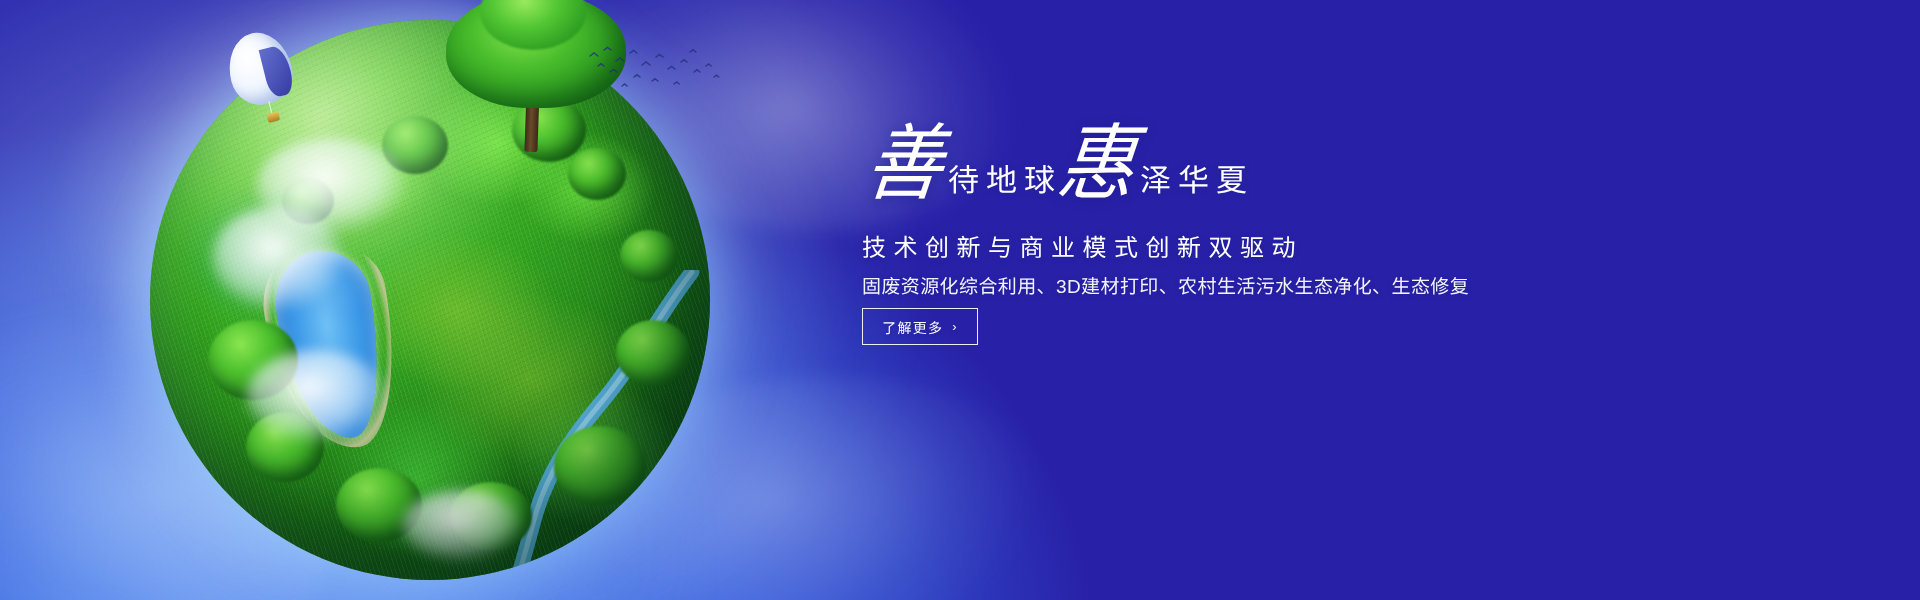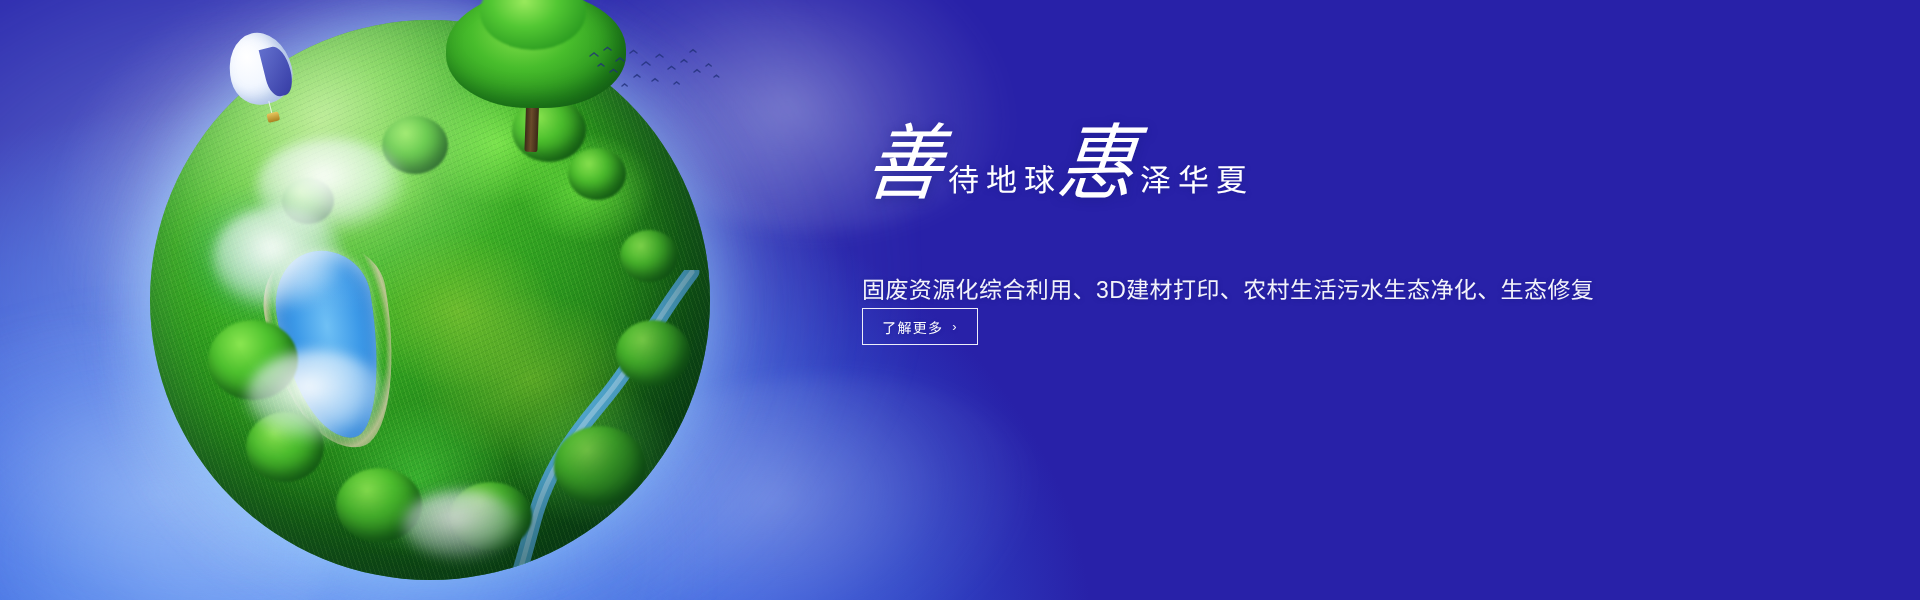--- a/index.html
+++ b/index.html
@@ -131,21 +131,21 @@
     text-shadow:0 1px 6px rgba(20,25,120,.40);
   }
   .subtitle{
     position:absolute;left:0;top:228px;
     color:#ffffff;font-size:24px;letter-spacing:7.5px;font-weight:400;
     font-family:"Liberation Sans","DejaVu Sans",sans-serif;
     text-shadow:0 1px 6px rgba(15,20,110,.38);white-space:nowrap;
   }
   .desc{
     position:absolute;left:0;top:271px;
-    color:rgba(255,255,255,.95);font-size:23px;letter-spacing:.4px;font-weight:400;
+    color:rgba(255,255,255,.95);font-size:19px;letter-spacing:.4px;font-weight:400;
     font-family:"Liberation Sans","DejaVu Sans",sans-serif;
     text-shadow:0 1px 5px rgba(15,20,110,.35);white-space:nowrap;
   }
   .cta{
     position:absolute;left:0;top:308px;
     display:inline-flex;align-items:center;justify-content:center;gap:9px;
     width:116px;height:37px;
     border:1px solid rgba(255,255,255,.92);
     background:transparent;color:#ffffff;
     font-size:14px;letter-spacing:1.2px;
@@ -253,20 +253,21 @@
       <div class="hl-group hl-g1">
         <span class="hl-big">善</span>
         <span class="hl-small">待地球</span>
       </div>
       <div class="hl-group hl-g2">
         <span class="hl-big">惠</span>
         <span class="hl-small">泽华夏</span>
       </div>
     </div>
 
+    <div class="subtitle">技术创新与商业模式创新双驱动</div>
 
     <div class="desc">固废资源化综合利用、3D建材打印、农村生活污水生态净化、生态修复</div>
 
     <button class="cta">
       <span>了解更多</span>
       <span class="chev">›</span>
     </button>
 
   </div>
 </div>

